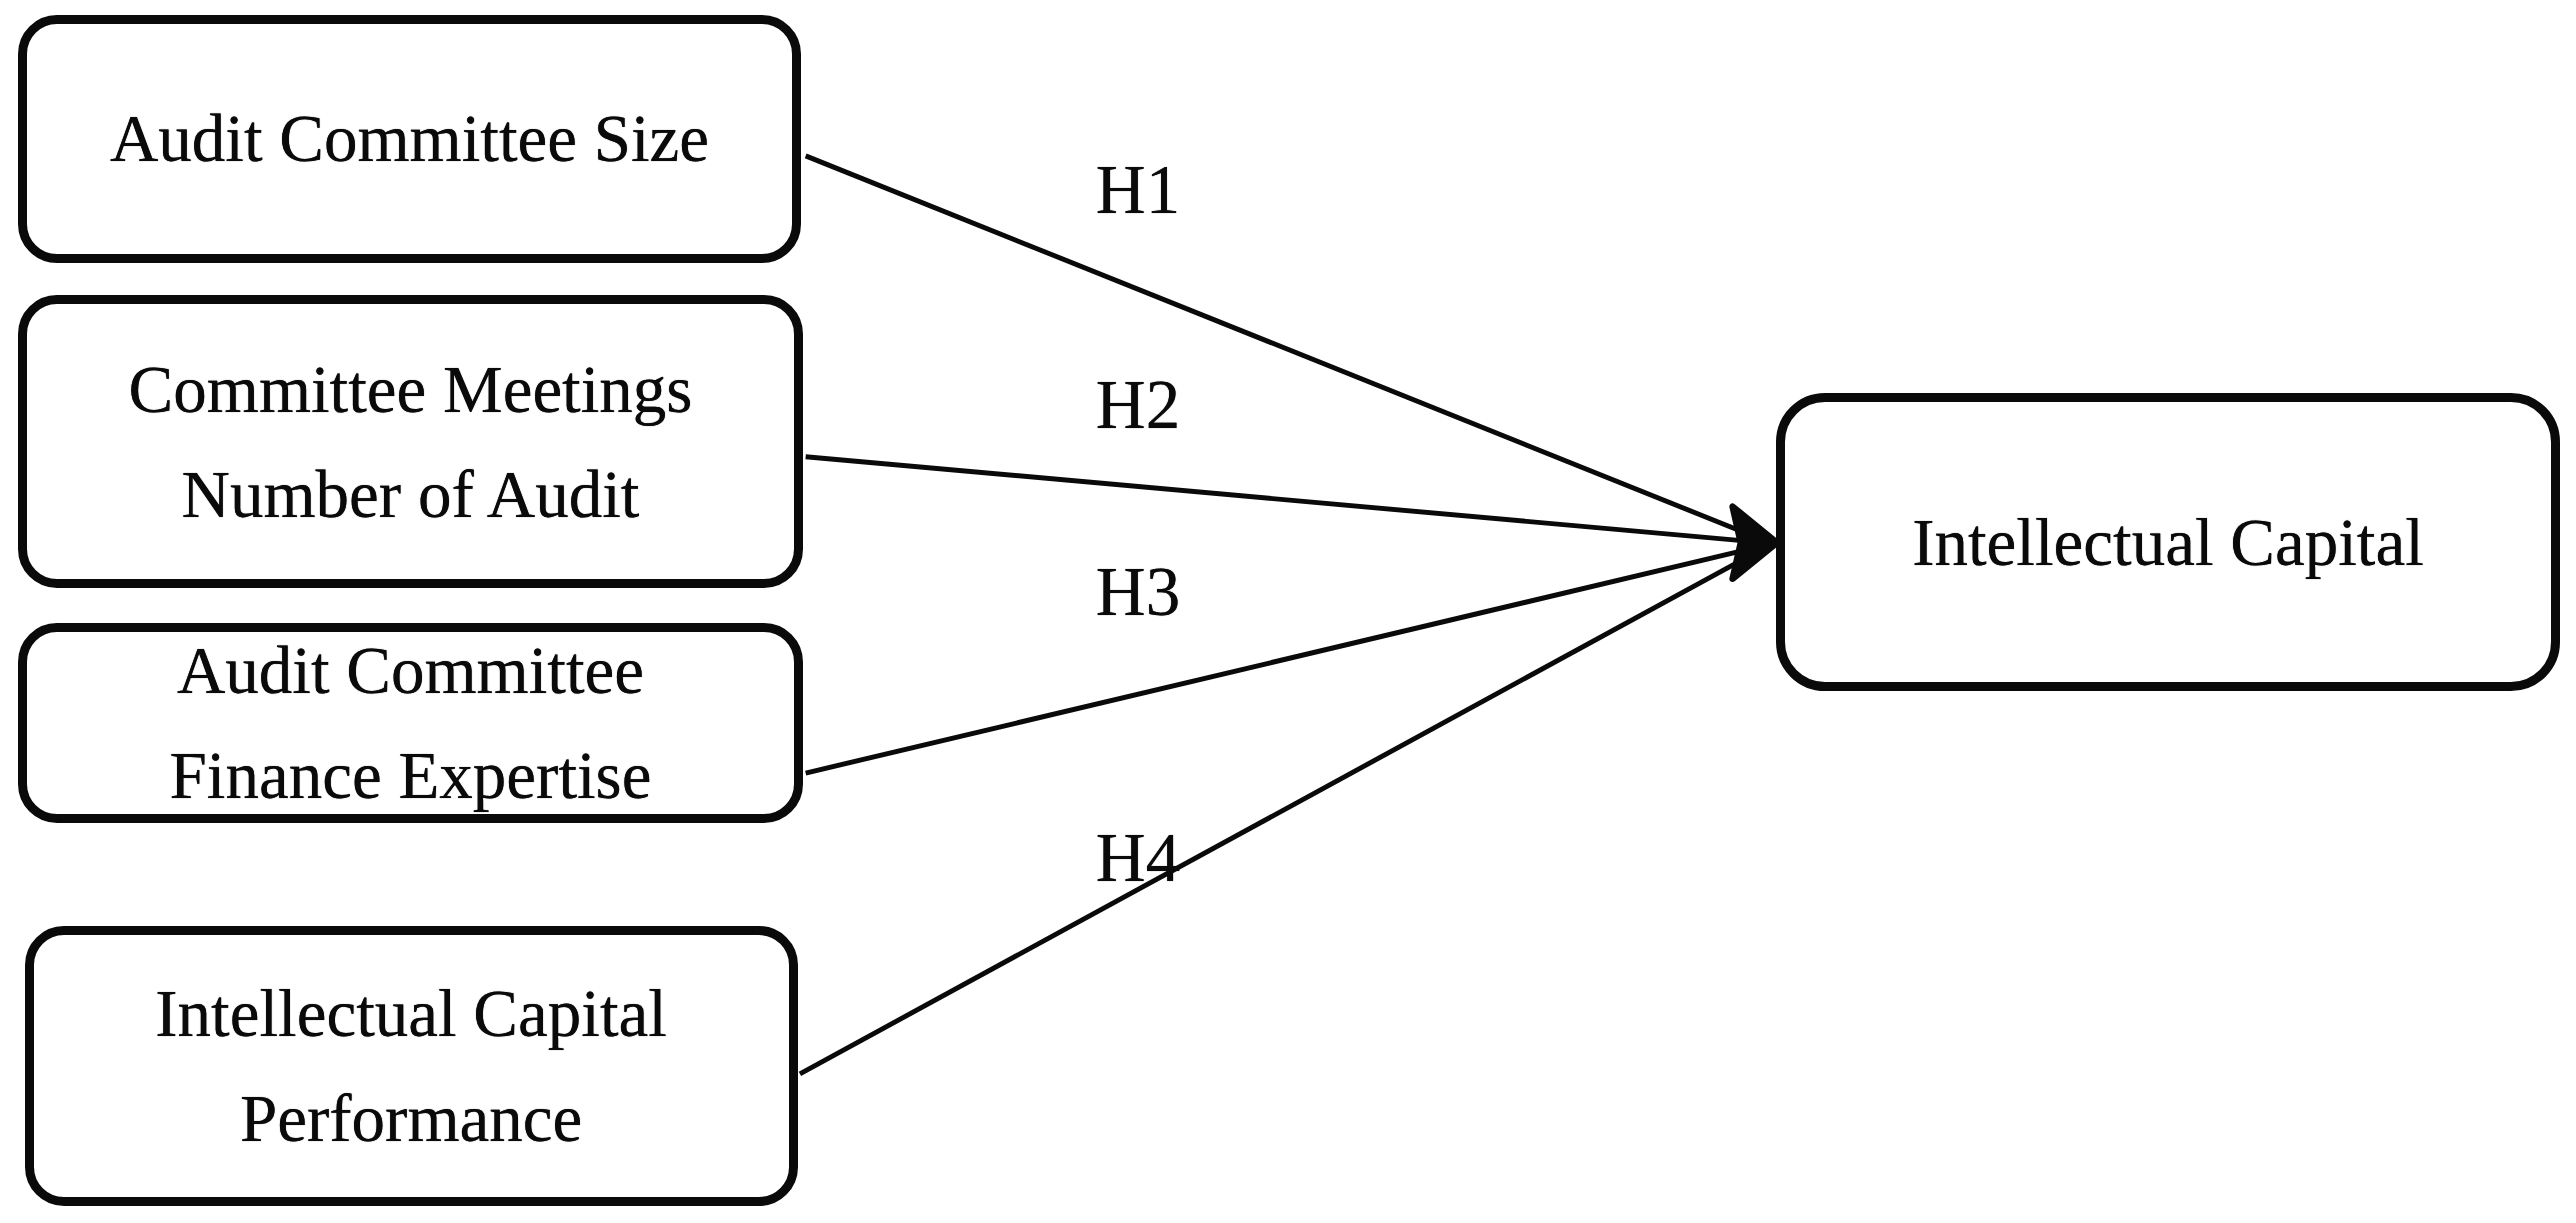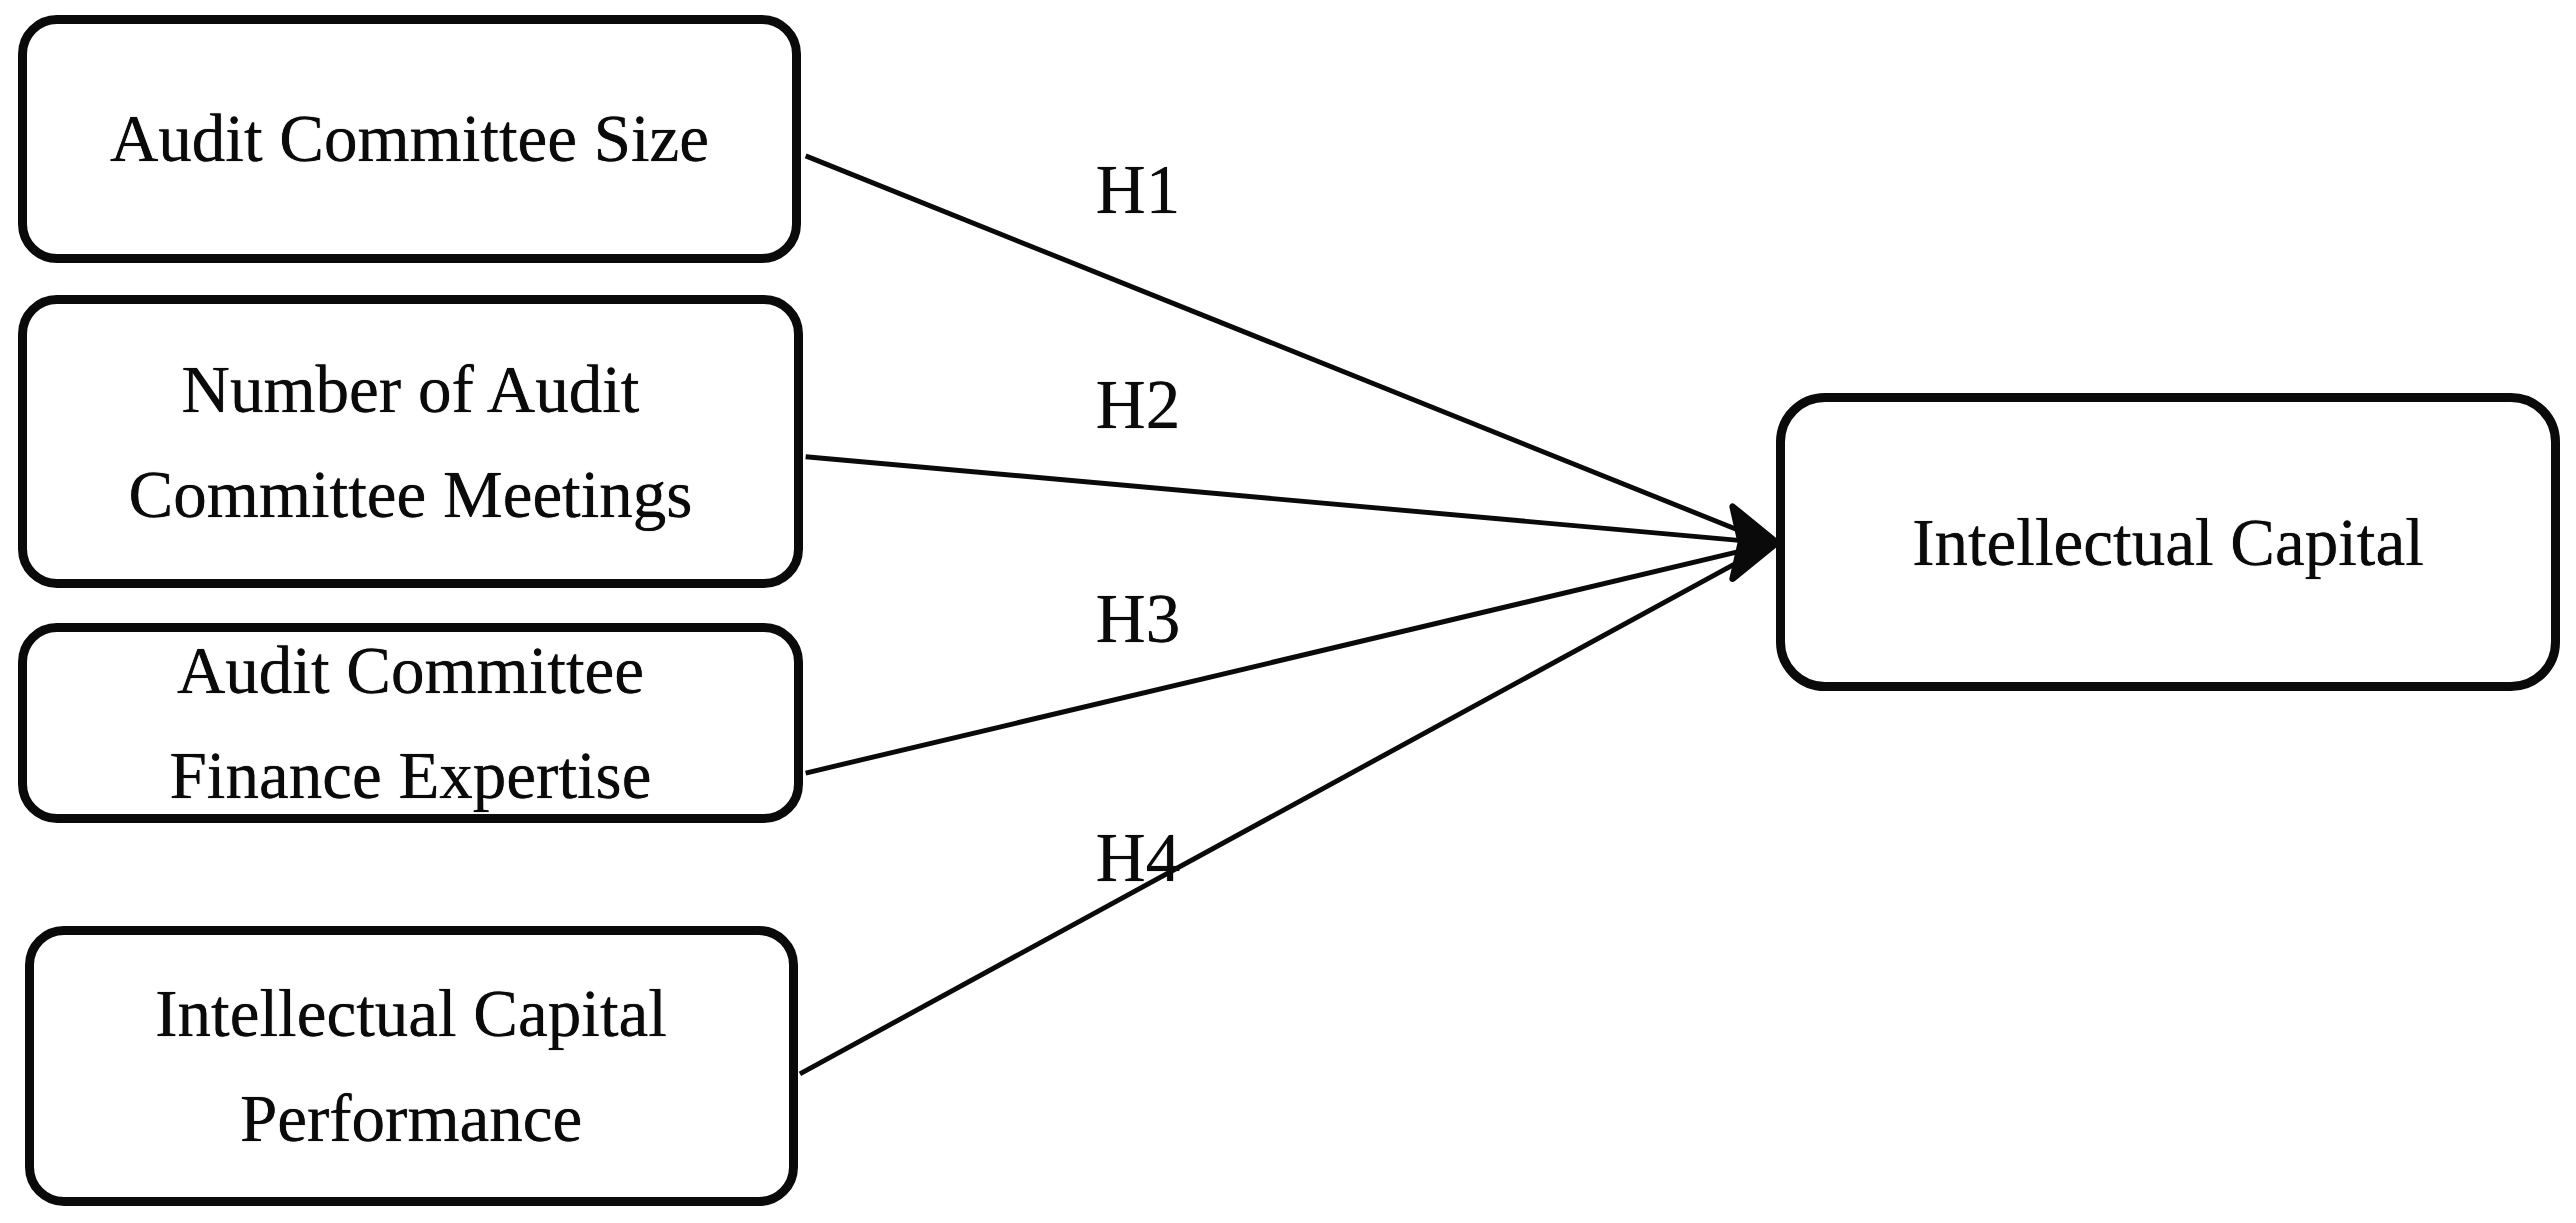--- a/index.html
+++ b/index.html
@@ -70,37 +70,37 @@
     <line x1="983" y1="943" x2="2142" y2="668" stroke="#0a0a0a" stroke-width="6"></line>
     <line x1="976" y1="1310" x2="2142" y2="674" stroke="#0a0a0a" stroke-width="6"></line>
     <polygon points="2168,662 2114,618 2124,662 2114,706" fill="#0a0a0a" stroke="#0a0a0a" stroke-width="8" stroke-linejoin="round"></polygon>
   </svg>
 
   <div class="node left" style="left:18px; top:14.8px; width:783px; height:248px;">
     <span class="line">Audit Committee Size</span>
   </div>
 
   <div class="node left" style="left:18px; top:295px; width:785px; height:293px;">
+    <span class="line">Committee Meetings</span>
     <span class="line">Number of Audit</span>
-    <span class="line">Committee Meetings</span>
   </div>
 
   <div class="node left" style="left:18px; top:623px; width:785px; height:200px;">
     <span class="line">Audit Committee</span>
     <span class="line">Finance Expertise</span>
   </div>
 
   <div class="node left" style="left:24.6px; top:926px; width:773px; height:280px;">
     <span class="line">Intellectual Capital</span>
     <span class="line">Performance</span>
   </div>
 
   <div class="node right" style="left:1776px; top:393px; width:784px; height:298px;">
     <span class="line">Intellectual Capital</span>
   </div>
 
   <span class="hyp" style="left:1138px; top:190px;text-align:center;">H1</span>
   <span class="hyp" style="left:1138px; top:405px;">H2</span>
-  <span class="hyp" style="left:1138px; top:619px;">H3</span>
+  <span class="hyp" style="left:1138px; top:592px;">H3</span>
   <span class="hyp" style="left:1138px; top:858px;">H4</span>
 
 </div>
 
 
 </body></html>

